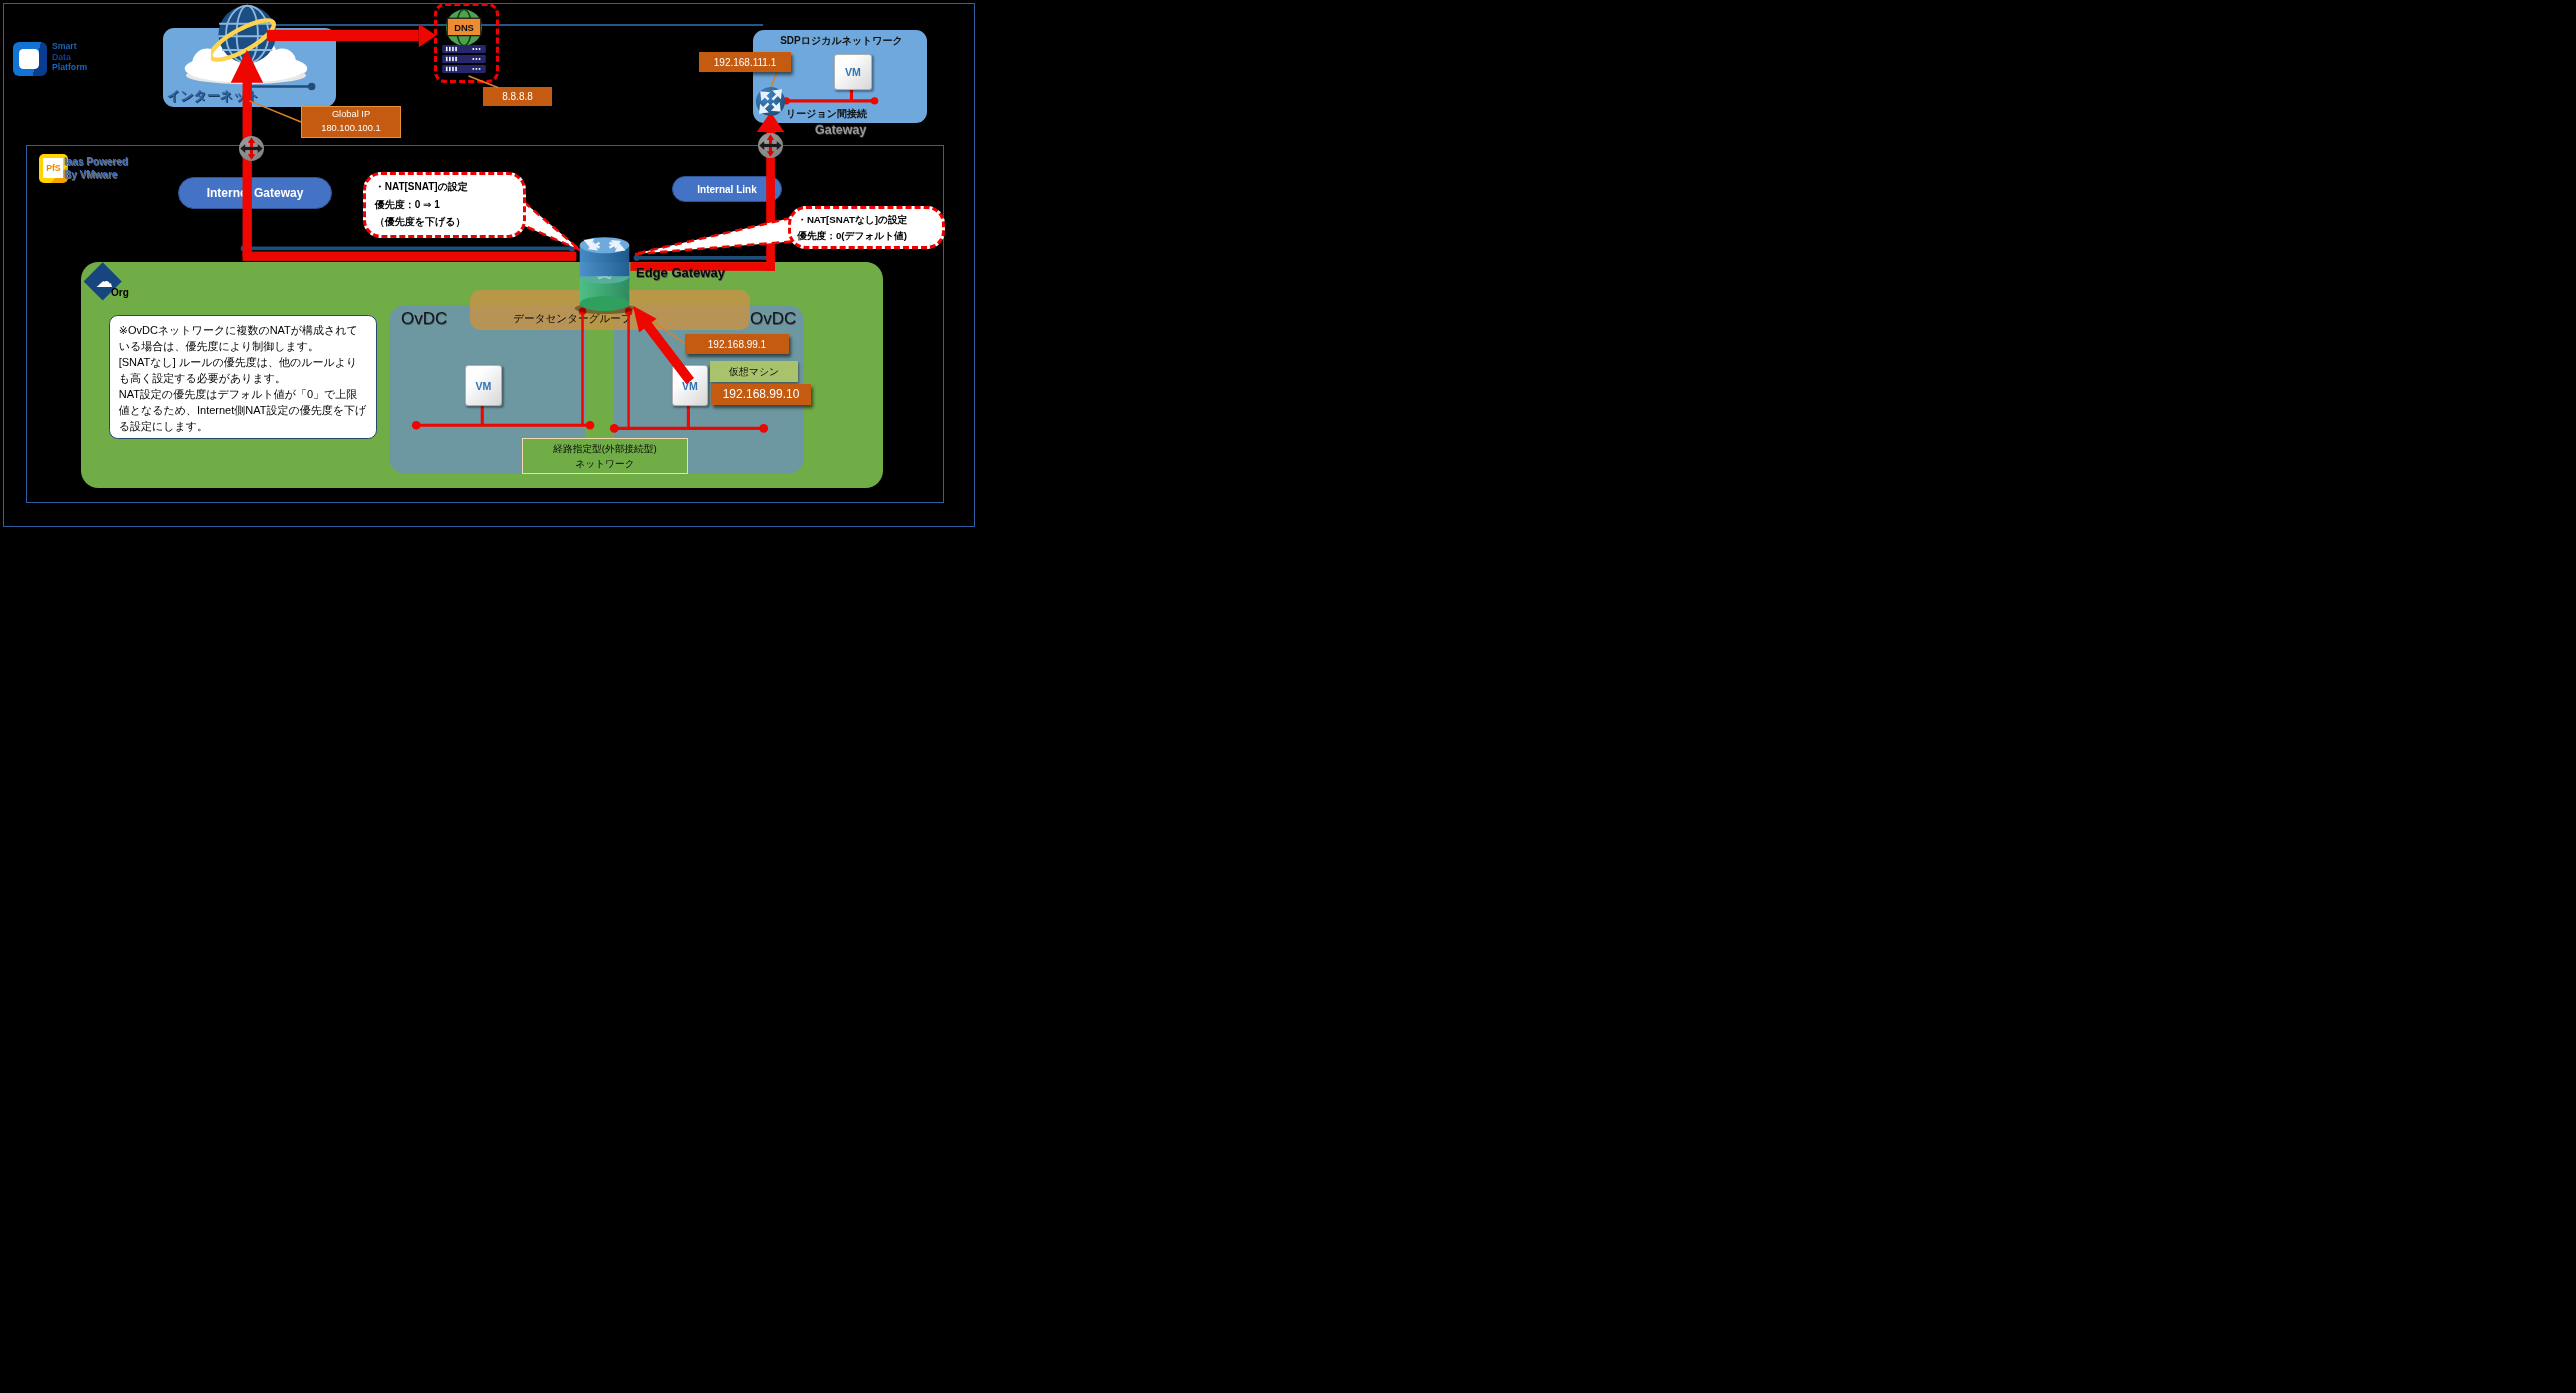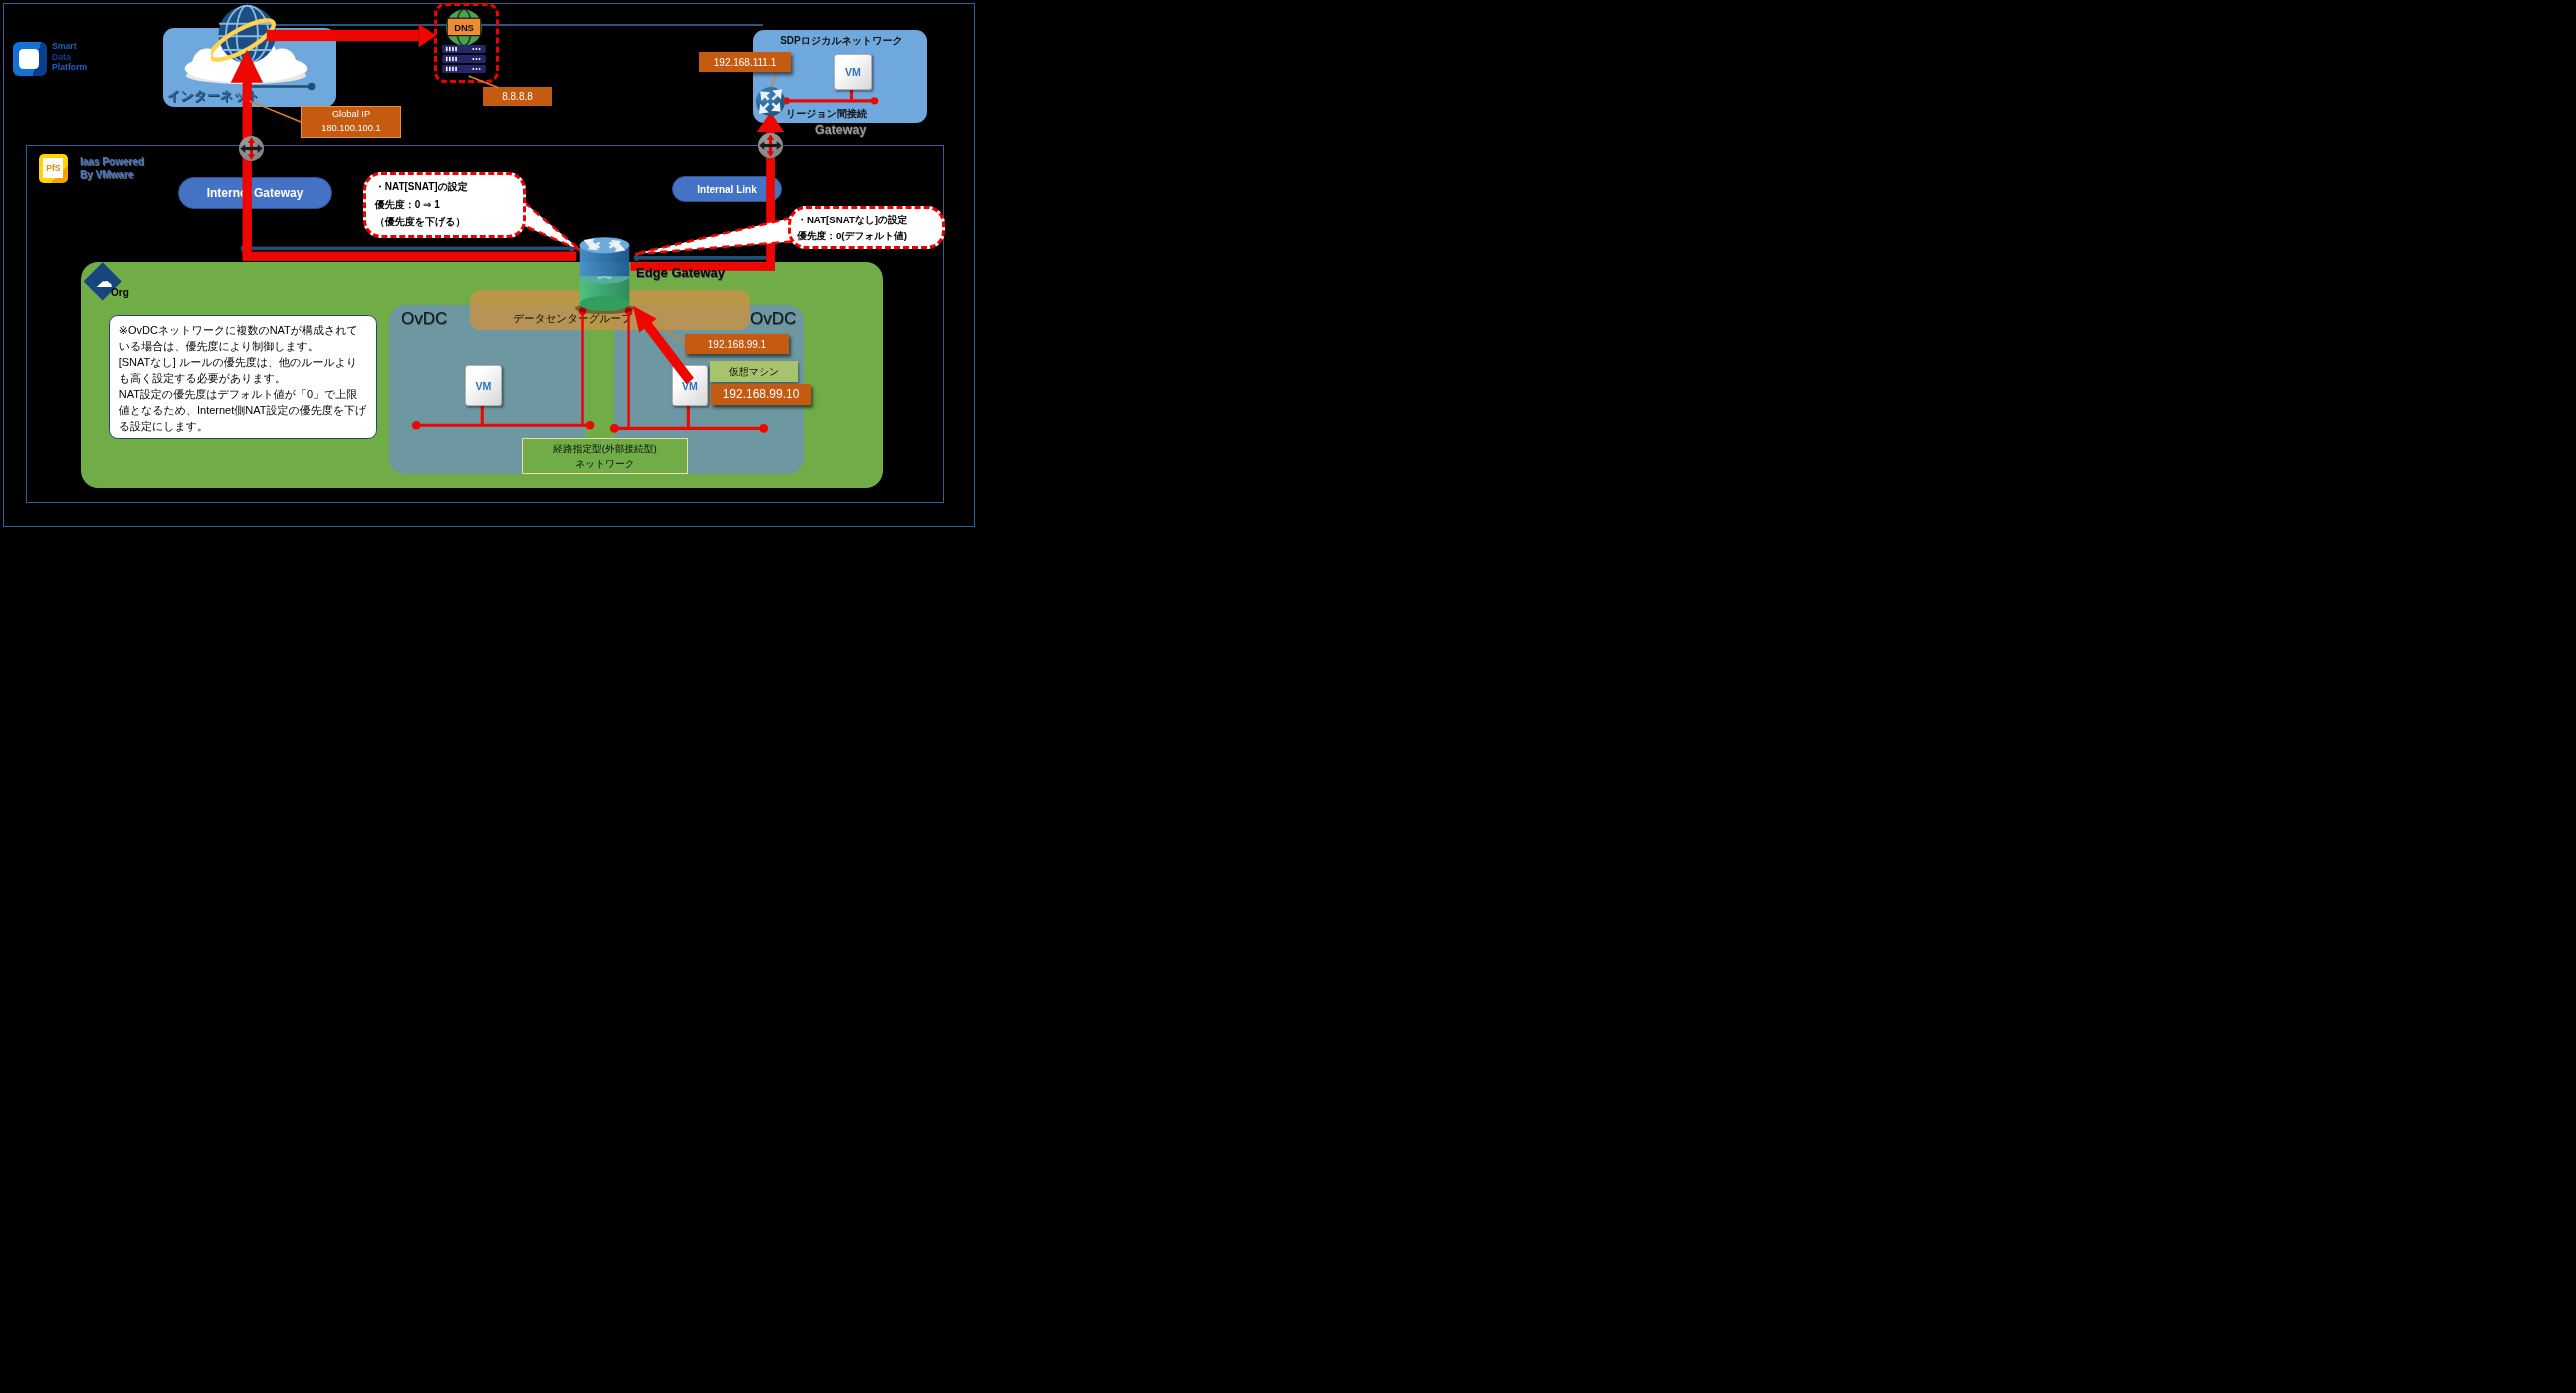--- a/index.html
+++ b/index.html
@@ -41,21 +41,21 @@
   .region-label{left:786px;top:107px;width:118px;font-size:10px;font-weight:bold;color:#111;z-index:3;}
   .gw-label{left:815px;top:123px;font-size:12.5px;font-weight:bold;color:#9A9A9A;
             text-shadow:0.6px 0.6px 0 #2b2b2b,-0.6px -0.6px 0 #2b2b2b;z-index:1;}
 
   
   .iaas{left:26px;top:145px;width:916px;height:356px;border:1.9px solid #2E5FA3;}
   .pfs{left:39px;top:154px;width:29px;height:29px;border-radius:5px;
        background:linear-gradient(135deg,#FFD400 70%,#F5A100 70%);}
   .pfs .inner{position:absolute;left:4.4px;top:4.4px;width:20px;height:20px;background:#fff;
        display:flex;align-items:center;justify-content:center;font-weight:bold;font-size:8.7px;color:#EE8800;}
-  .iaas-brand{left:80px;top:156px;font-weight:bold;font-size:10px;line-height:12.5px;color:#4472C4;
+  .iaas-brand{left:64px;top:156px;font-weight:bold;font-size:10px;line-height:12.5px;color:#4472C4;
               text-shadow:0.9px 0.9px 0.6px #6b6b6b;}
 
   .pill{background:#4472C4;border:1.9px solid #2F5496;border-radius:16px;color:#fff;font-weight:bold;
         display:flex;align-items:center;justify-content:center;box-shadow:1.2px 1.9px 2.5px rgba(0,0,0,.4);}
   .pill-igw{left:178px;top:177px;width:152px;height:30px;font-size:12px;z-index:1;}
   .pill-il{left:672px;top:176px;width:108px;height:24px;font-size:10px;z-index:1;}
 
   .callout{background:#fff;border:3.1px dashed #F00000;border-radius:18px;color:#000;font-weight:bold;
            white-space:pre-line;z-index:3;}
   .co1{left:363px;top:172px;width:148px;height:57px;font-size:10px;line-height:17.4px;padding:3.1px 0 0 8.7px;}

